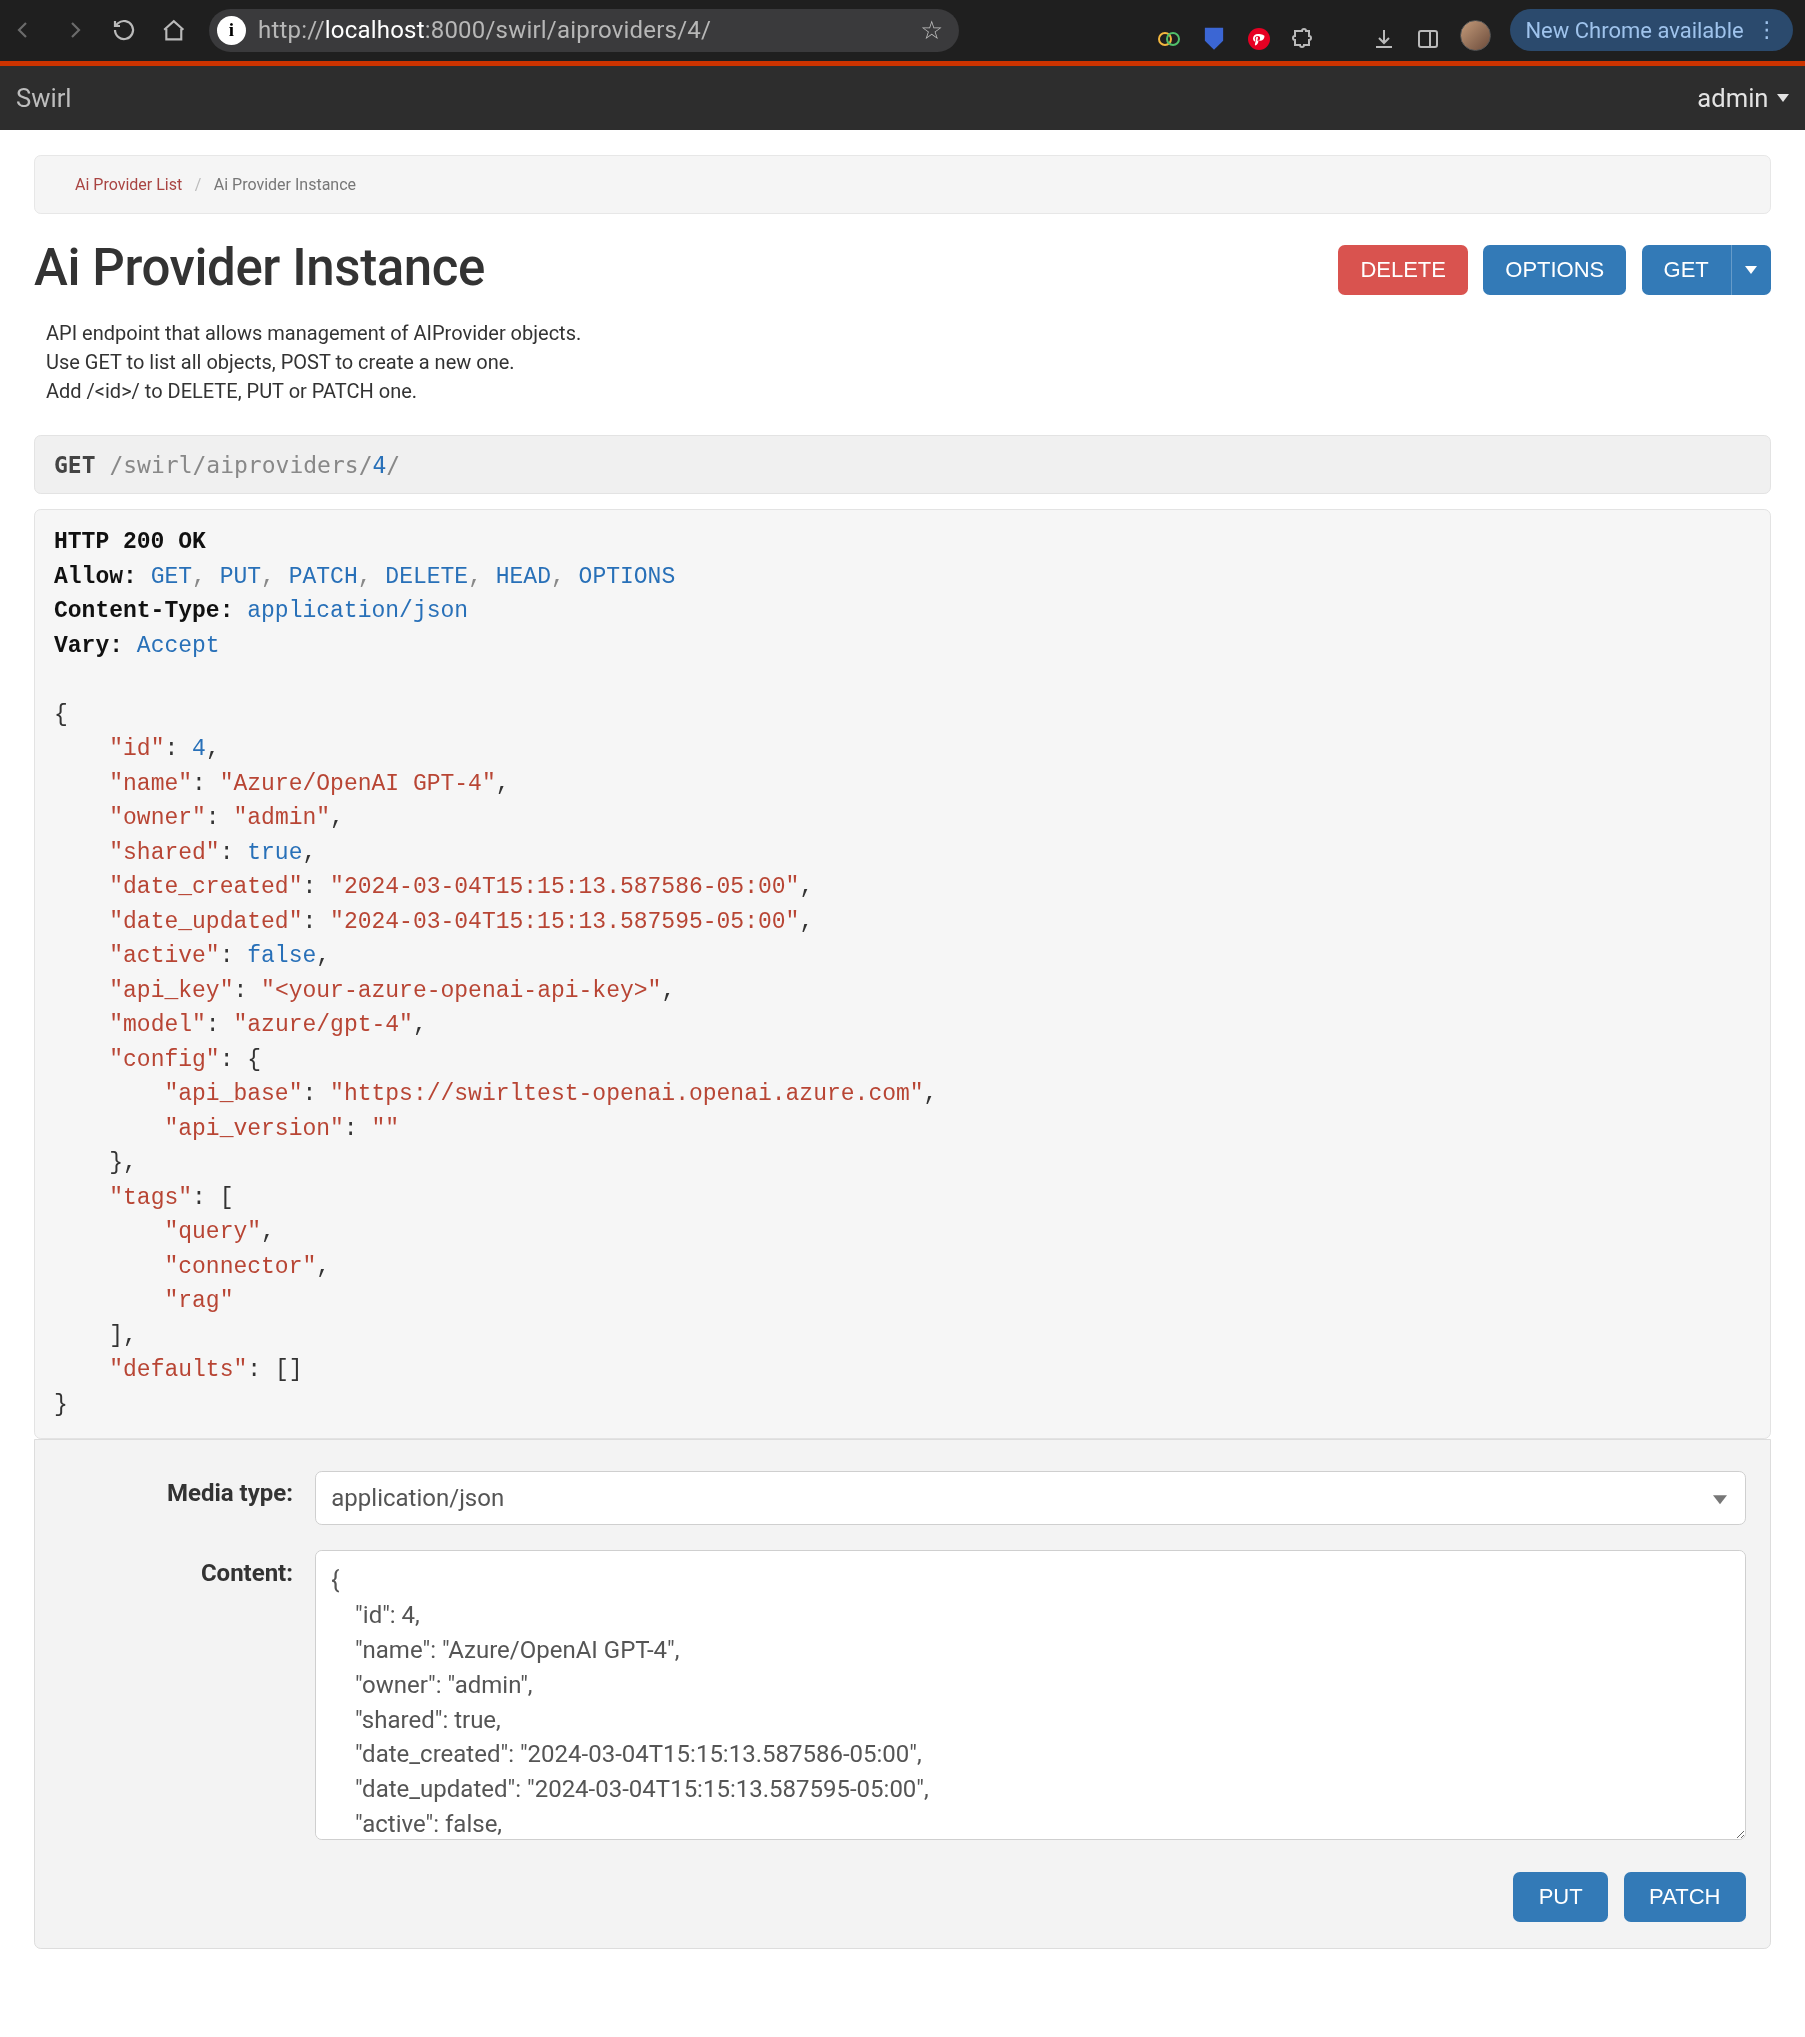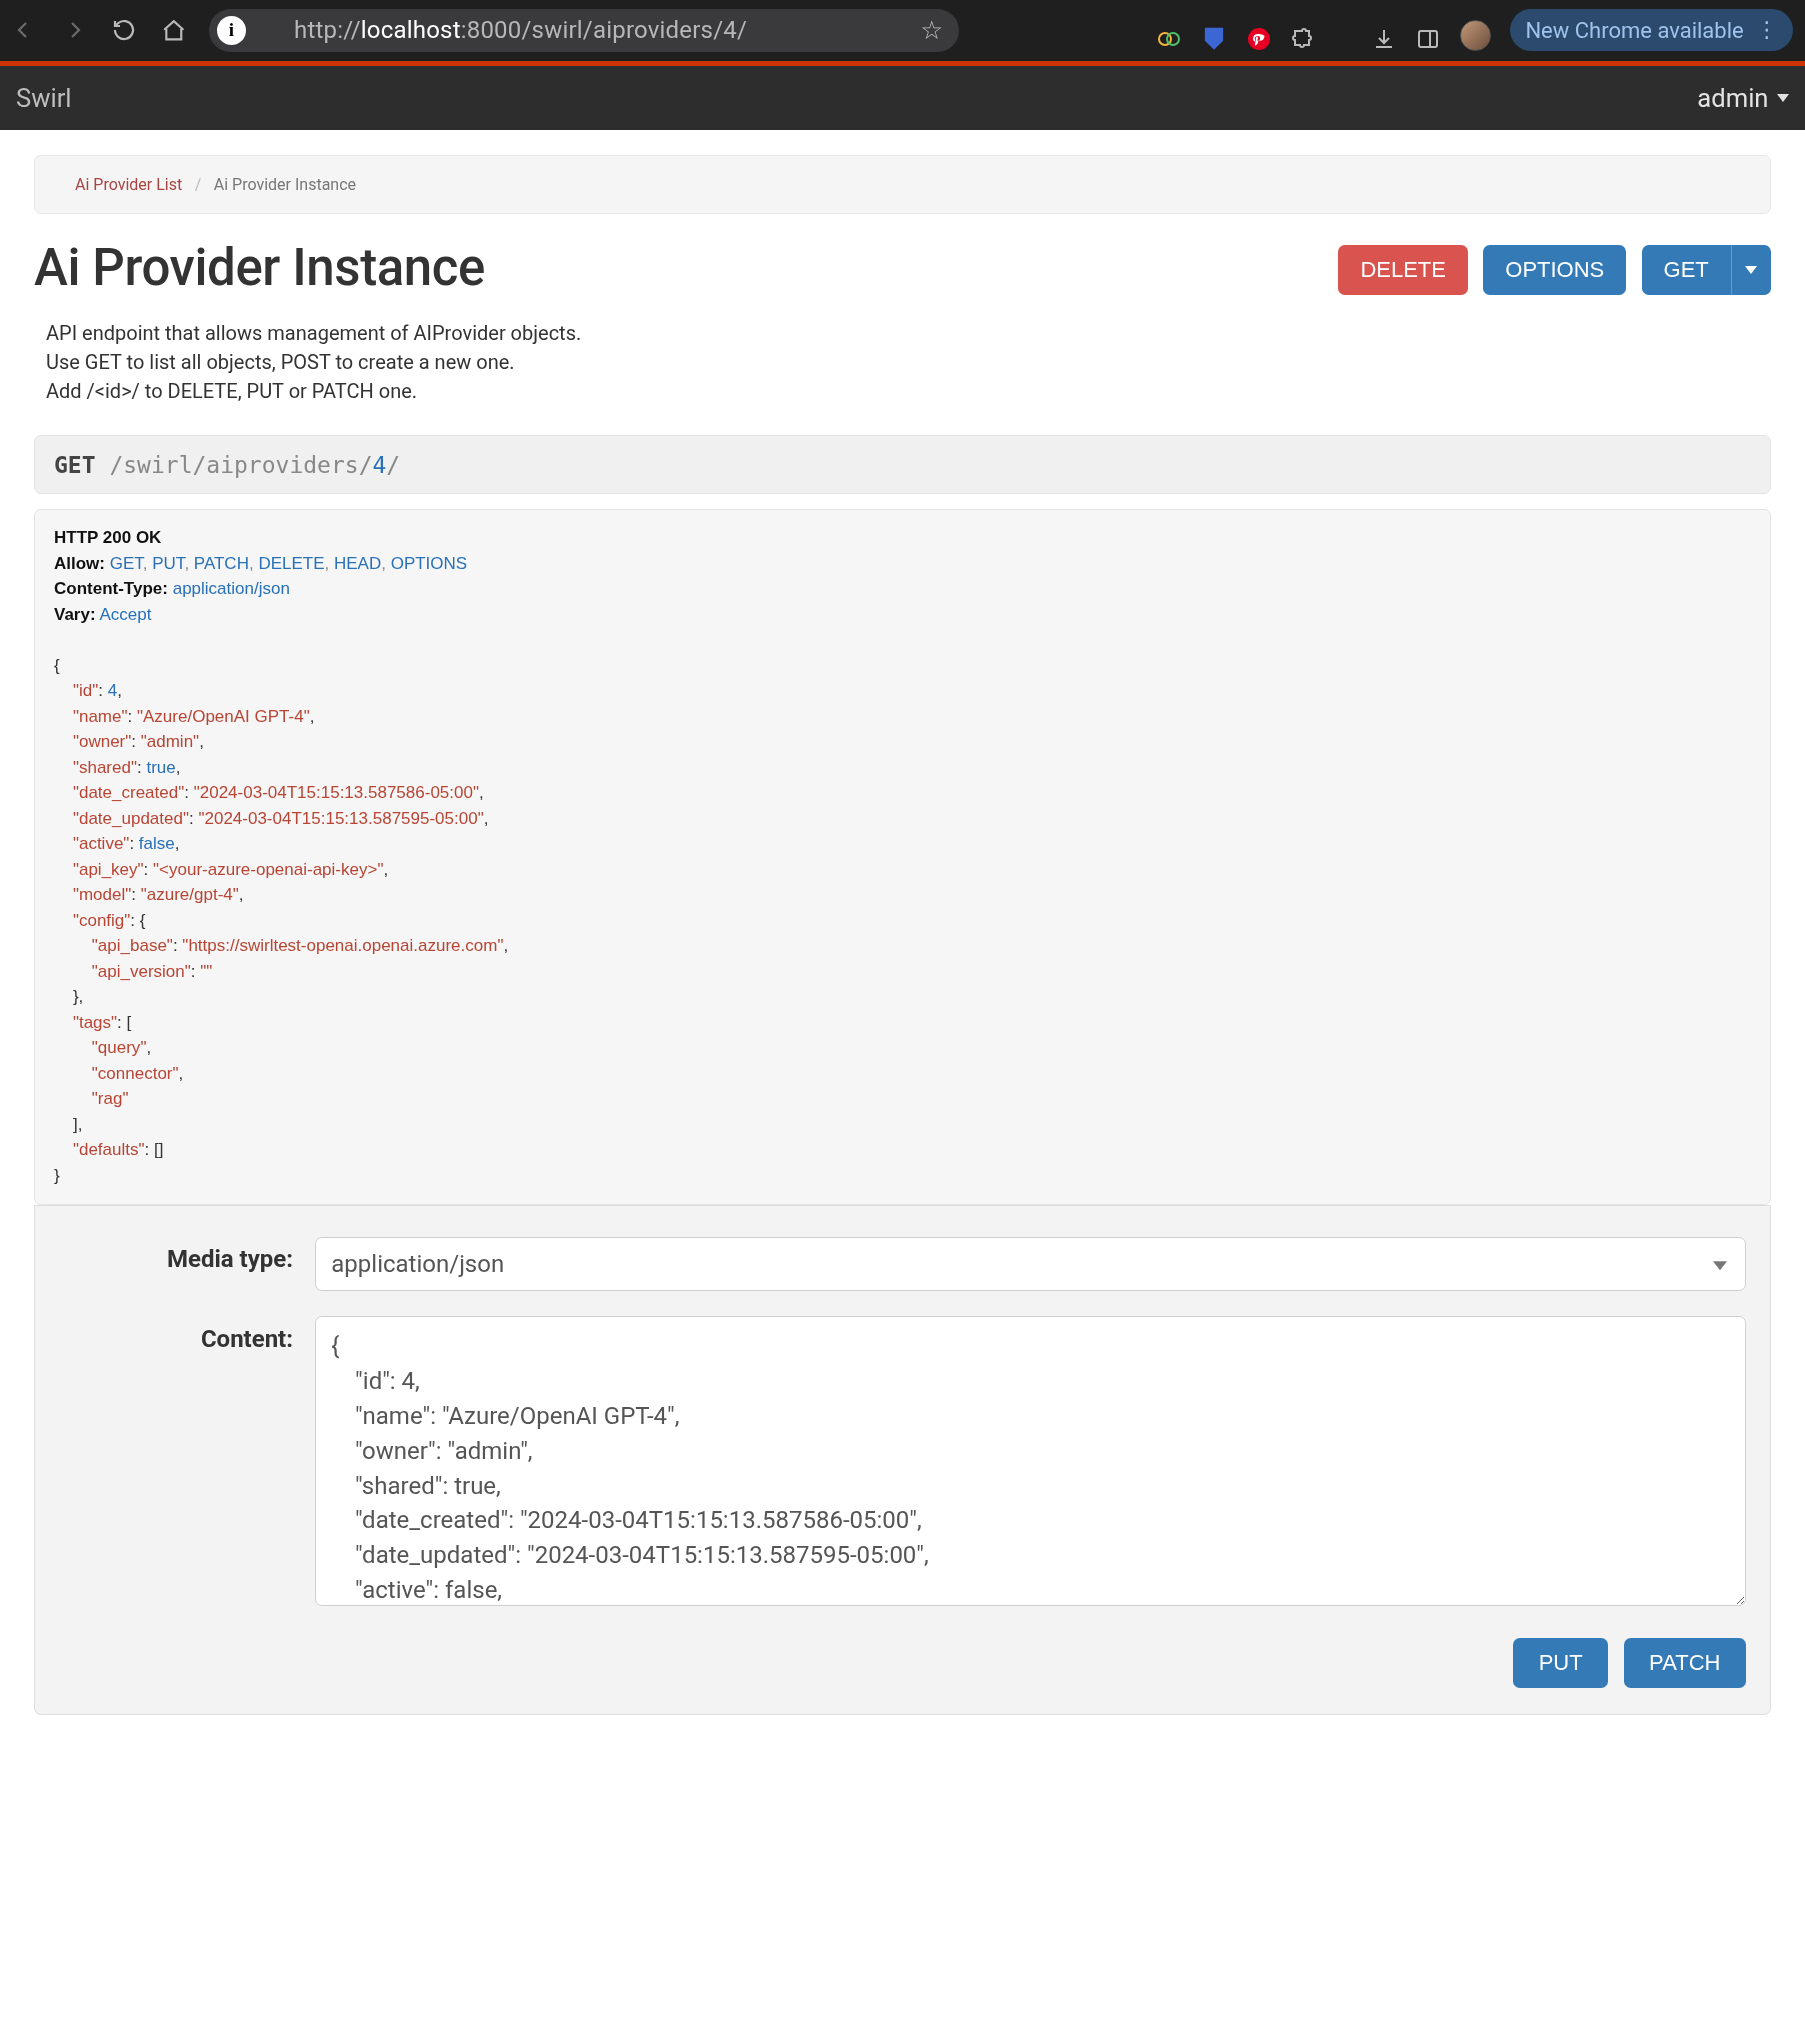--- a/index.html
+++ b/index.html
@@ -45,21 +45,21 @@
     display:flex;align-items:center;gap:12px;
     background:#3a3a3c;
     border-radius:34px;
     padding:6.8px 15.3px 6.8px 8.5px;
     min-width:750px;
   }
   .omnibox .info-icon{
     width:29px;height:29px;border-radius:50%;background:#fff;color:#000;
     display:flex;align-items:center;justify-content:center;font-weight:700;font-size:19px;font-family:Georgia,serif;
   }
-  .omnibox .url{color:#b7b7b7;font-size:24px;letter-spacing:0.2px;margin-left:36px;}
+  .omnibox .url{color:#b7b7b7;font-size:24px;letter-spacing:0.2px;}
   .omnibox .url .host{color:#fff;}
   .omnibox .spacer{flex:1;}
   .omnibox .star{color:#bfbfbf;font-size:25.6px;}
   .chrome-right{margin-left:auto;display:flex;align-items:flex-end;gap:19px;}
   .pill{
     background:#2b4a6d;border-radius:34px;padding:8.5px 15.3px;display:flex;align-items:center;gap:12px;color:#9fc3ec;font-size:22px;
   }
   .avatar-circle{width:31px;height:31px;border-radius:50%;background:linear-gradient(135deg,#c49b7a,#6b4b3b);border:1.7px solid #555;}
   .ext-icon{width:25.6px;height:25.6px;display:flex;align-items:center;justify-content:center;}
   .kebab{color:#9fc3ec;font-size:22px;line-height:0.4;}
@@ -109,21 +109,21 @@
   .req-line{
     margin-top:29px;background:#f0f0f0;border:1.7px solid #e3e3e3;border-radius:6.8px;
     padding:15.3px 19px;font-family:ui-monospace,Menlo,Consolas,monospace;font-size:23px;color:#333;
   }
   .req-line .verb{font-weight:700;color:#444;}
   .req-line .path{color:#888;}
   .req-line .id{color:var(--code-blue);}
 
   .resp-panel{
     margin-top:15.3px;border:1.7px solid #e3e3e3;border-radius:6.8px;background:#f6f6f6;
-    padding:15.3px 19px;font-family:Liberation Sans, sans-serif;font-size:17px;line-height:1.5;color:#333;
+    padding:15.3px 19px;font-family:Liberation Mono, monospace;font-size:23px;line-height:1.5;color:#333;
     white-space:pre;overflow:auto;
   }
   .k{color:#111;font-weight:700;}
   .b{color:var(--code-blue);}
   .r{color:var(--code-red);}
   .g{color:#888;}
   .p{color:#333;}
 
   
   .tabs{display:flex;justify-content:flex-end;margin-top:51px;}

